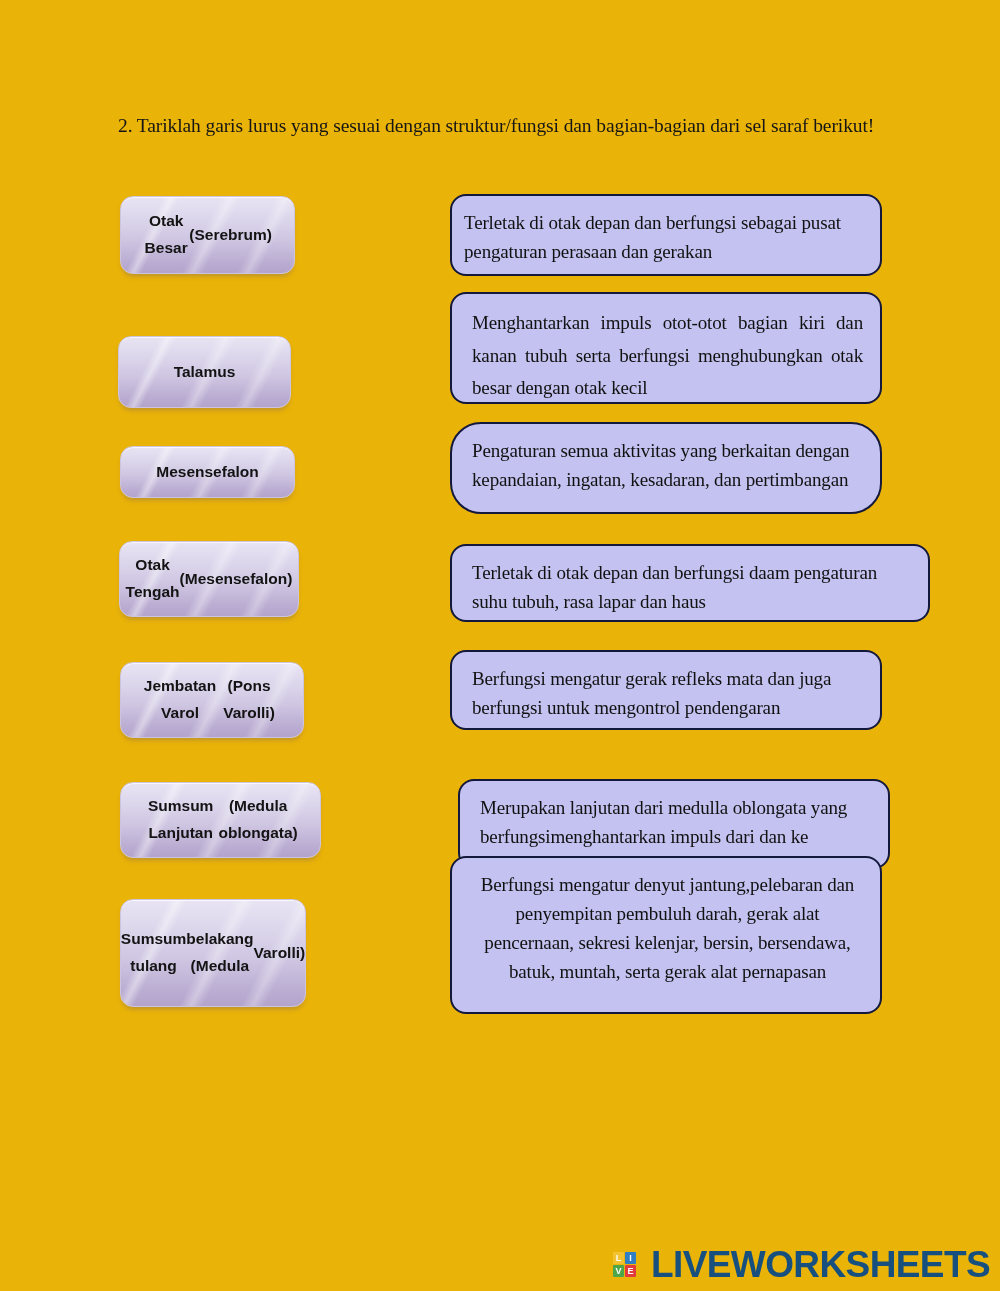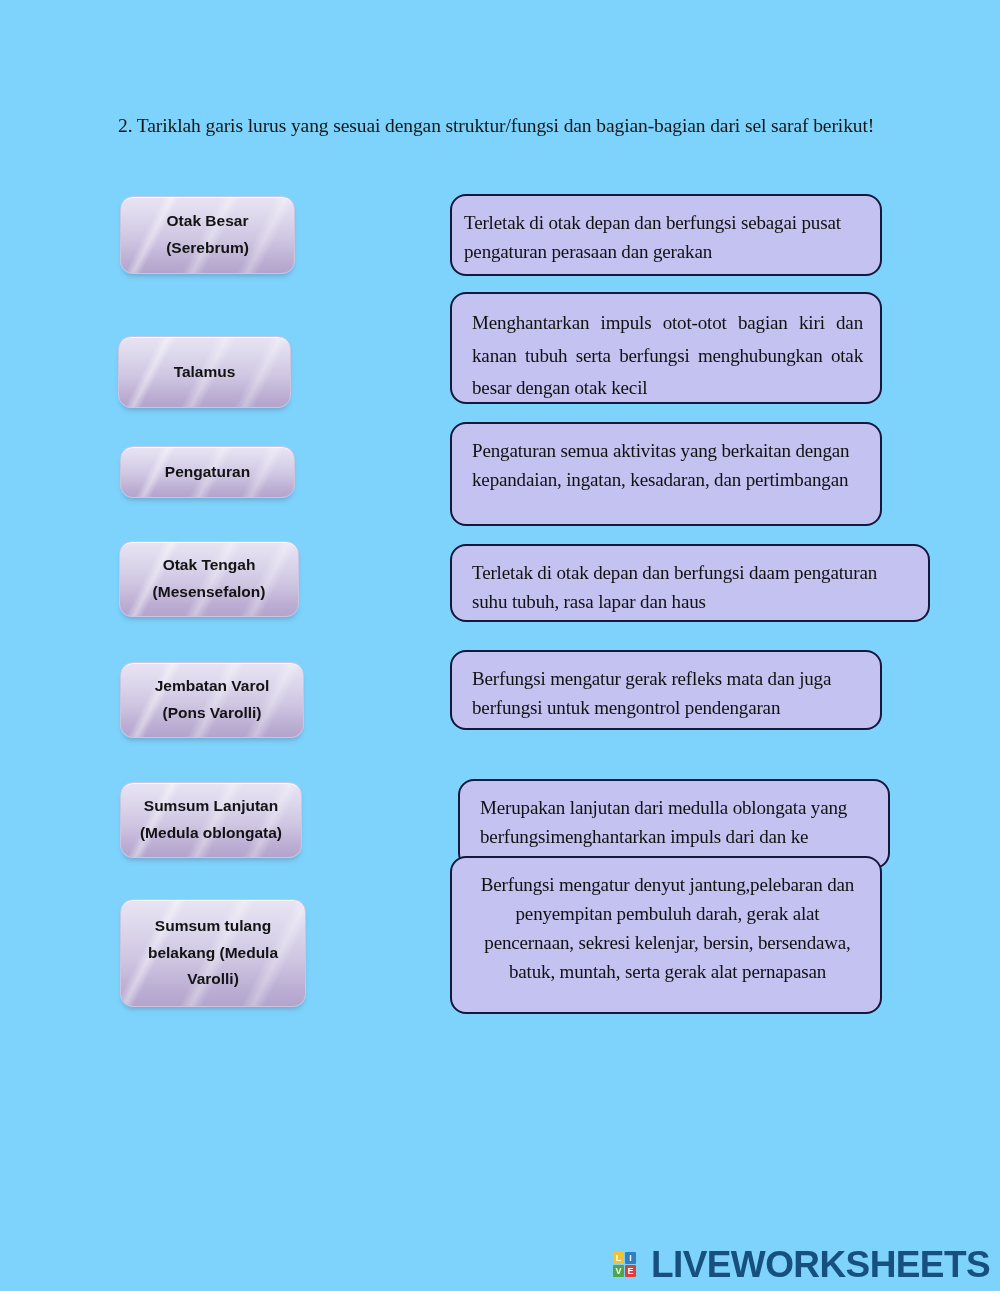--- a/index.html
+++ b/index.html
@@ -13,21 +13,21 @@
     height: 1291px;
     position: relative;
     font-family: "Liberation Serif", serif;
     color: #000000;
     overflow: hidden;
   }
 
   .page {
     position: absolute;
     inset: 0;
-    background: #7dd3fc;
+    background: #eab308;
   }
 
   
   .instruction {
     position: absolute;
     left: 118px;
     top: 112px;
     width: 790px;
     font-family: "Liberation Serif", serif;
     font-size: 19.5px;
@@ -57,23 +57,23 @@
     left: 450px;
     top: 194px;
     width: 432px;
   }
 
   
   .term-box {
     position: absolute;
     box-sizing: border-box;
     border-radius: 13px;
-    padding: 8px 11px;
+    padding: 8px 22px;
     display: flex;
-    flex-direction: column;
+    flex-direction: row;
     align-items: center;
     justify-content: center;
     text-align: center;
     font-family: "Liberation Sans", sans-serif;
     font-weight: bold;
     font-size: 15.5px;
     line-height: 1.72;
     color: #131313;
     background:
       linear-gradient(117deg,
@@ -168,53 +168,53 @@
       <div class="term-box" style="left:2px; top:0px; width:175px; height:78px;">
         <span>Otak Besar</span>
         <span>(Serebrum)</span>
       </div>
 
       <div class="term-box" style="left:0px; top:140px; width:173px; height:72px;">
         <span>Talamus</span>
       </div>
 
       <div class="term-box" style="left:2px; top:250px; width:175px; height:52px;">
-        <span>Pengaturan</span>
+        <span>Mesensefalon</span>
       </div>
 
       <div class="term-box" style="left:1px; top:345px; width:180px; height:76px;">
         <span>Otak Tengah</span>
         <span>(Mesensefalon)</span>
       </div>
 
       <div class="term-box" style="left:2px; top:466px; width:184px; height:76px;">
         <span>Jembatan Varol</span>
         <span>(Pons Varolli)</span>
       </div>
 
-      <div class="term-box" style="left:2px; top:586px; width:182px; height:76px;text-align:right;">
+      <div class="term-box" style="left:2px; top:586px; width:201px; height:76px;">
         <span>Sumsum Lanjutan</span>
         <span>(Medula oblongata)</span>
       </div>
 
       <div class="term-box" style="left:2px; top:703px; width:186px; height:108px;">
         <span>Sumsum tulang</span>
         <span>belakang (Medula</span>
         <span>Varolli)</span>
       </div>
 
     </div>
 
     <div class="col-right">
 
       <div class="desc-box" style="left:0px; top:0px; width:432px; height:82px;padding-left:12px;">Terletak di otak depan dan berfungsi sebagai pusat pengaturan perasaan dan gerakan</div>
 
       <div class="desc-box justify" style="left:0px; top:98px; width:432px; height:112px;">Menghantarkan impuls otot-otot bagian kiri dan kanan tubuh serta berfungsi menghubungkan otak besar dengan otak kecil</div>
 
-      <div class="desc-box" style="left:0px; top:228px; width:432px; height:104px;">Pengaturan semua aktivitas yang berkaitan dengan kepandaian, ingatan, kesadaran, dan pertimbangan</div>
+      <div class="desc-box" style="left:0px; top:228px; width:432px; height:92px;border-radius:31px;">Pengaturan semua aktivitas yang berkaitan dengan kepandaian, ingatan, kesadaran, dan pertimbangan</div>
 
       <div class="desc-box" style="left:0px; top:350px; width:480px; height:78px;">Terletak di otak depan dan berfungsi daam pengaturan suhu tubuh, rasa lapar dan haus</div>
 
       <div class="desc-box" style="left:0px; top:444px; width:432px; height:80px;margin-top:12px;">Berfungsi mengatur gerak refleks mata dan juga berfungsi untuk mengontrol pendengaran</div>
 
       <div class="desc-box" style="left:8px; top:540px; width:432px; height:90px;margin-top:45px;">Merupakan lanjutan dari medulla oblongata yang berfungsimenghantarkan impuls dari dan ke otakserta mengendalikan gerak refleks</div>
 
       <div class="desc-box" style="left:0px; top:662px; width:432px; height:158px;text-align:center;">Berfungsi mengatur denyut jantung,pelebaran dan penyempitan pembuluh darah, gerak alat pencernaan, sekresi kelenjar, bersin, bersendawa, batuk, muntah, serta gerak alat pernapasan</div>
 
     </div>

